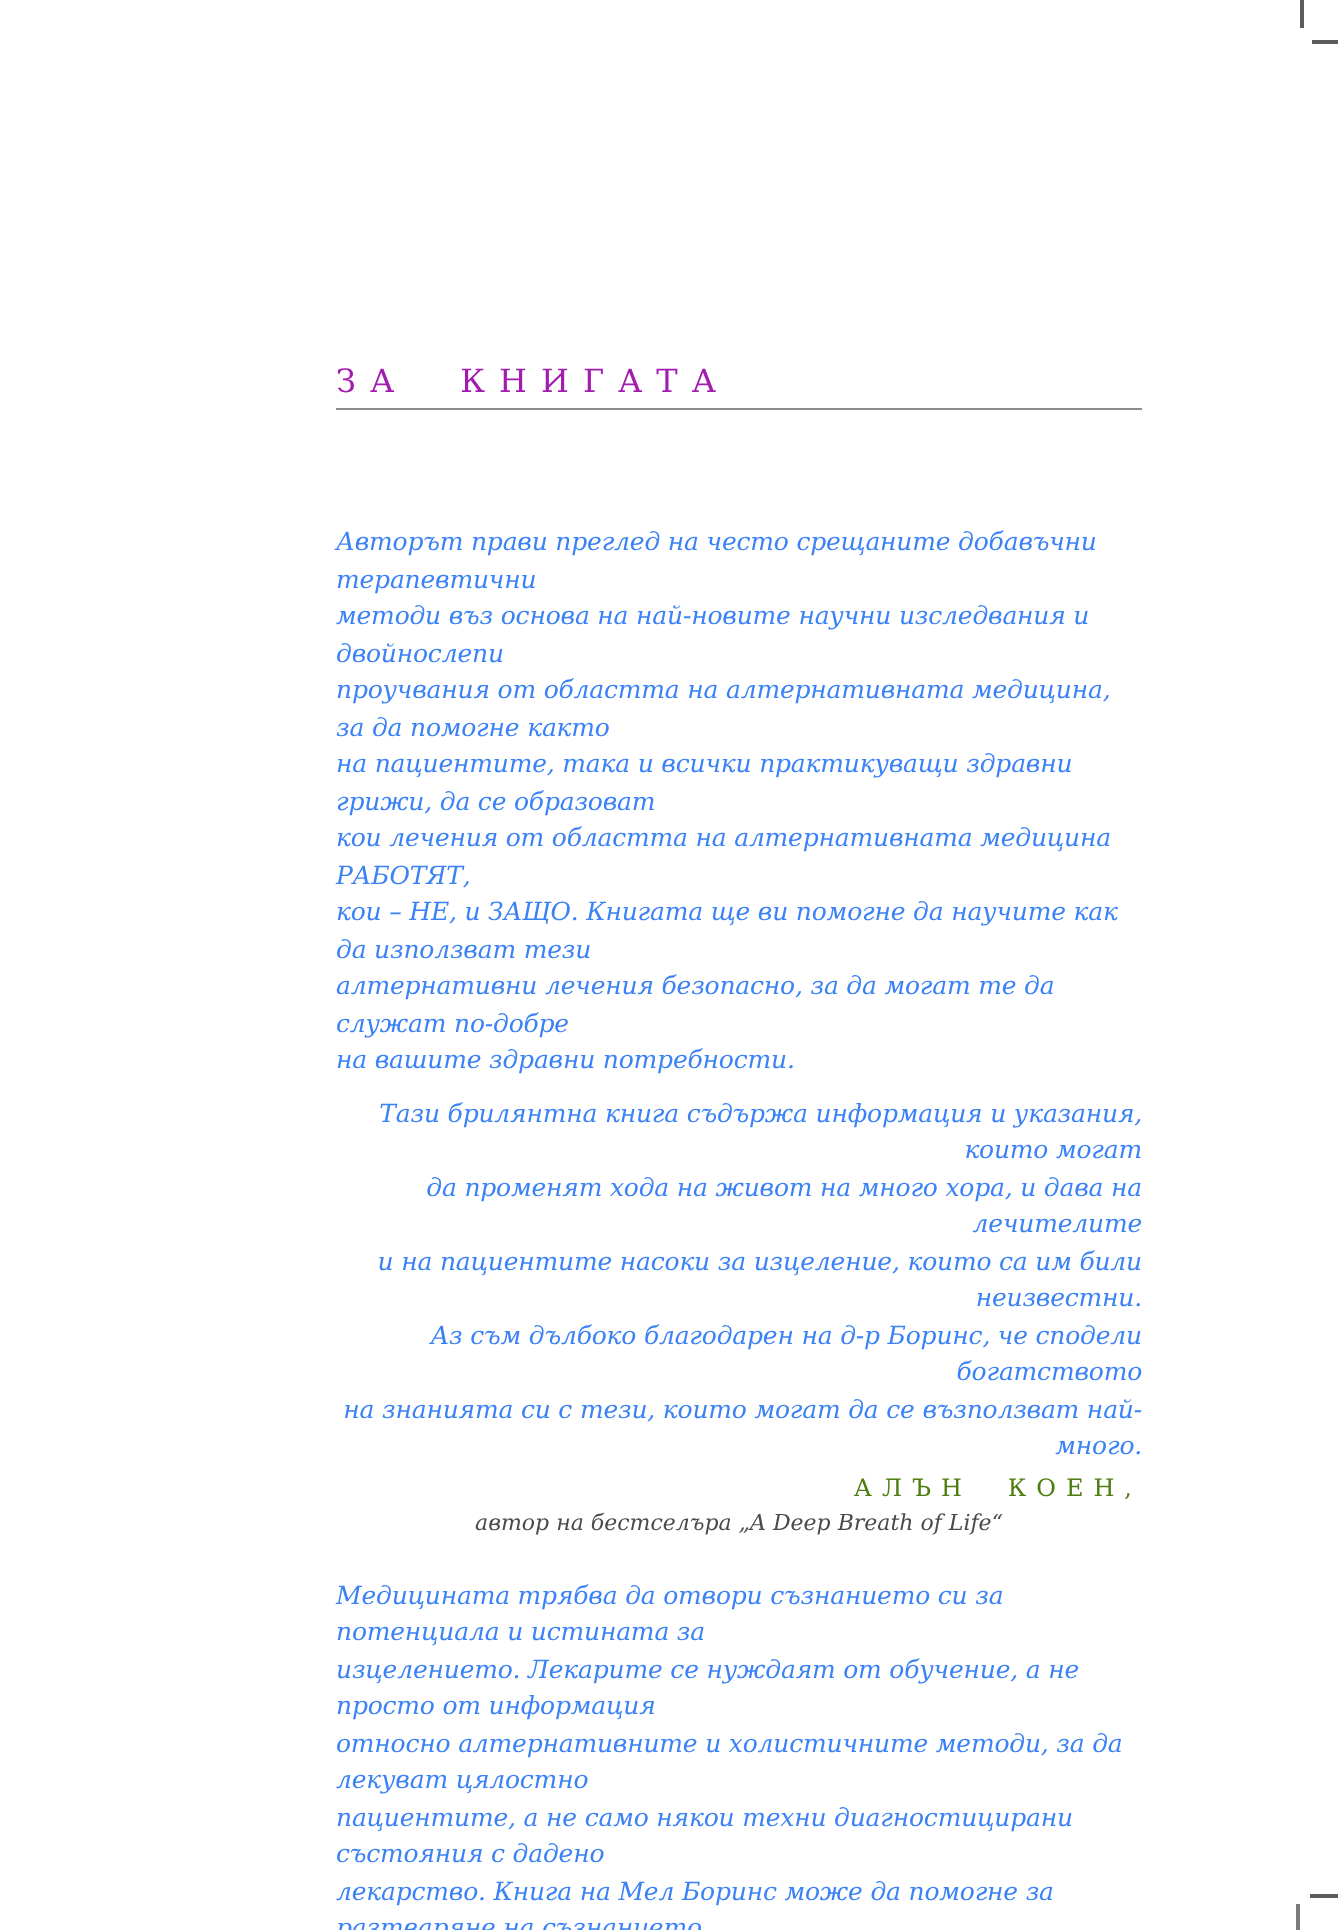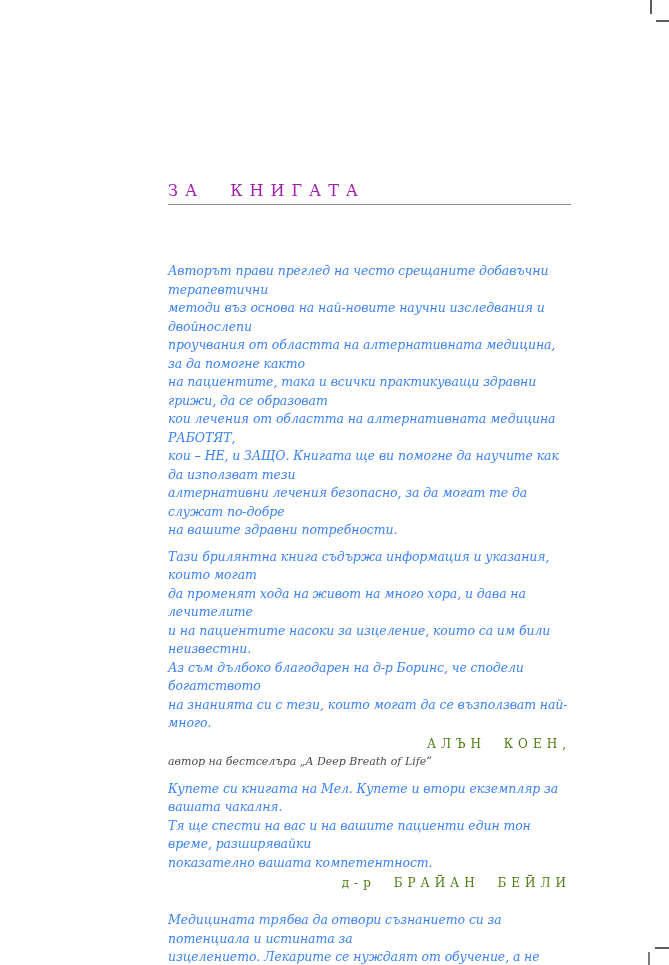--- a/index.html
+++ b/index.html
@@ -37,36 +37,36 @@
   .body-text {
     font-style: italic;
     font-size: 12.5px;
     line-height: 18.5px;
     letter-spacing: -0.1px;
     color: #3b82f6;
     white-space: pre-line;
     margin: 0;
   }
   .intro { margin-top: 57px; }
-  .quote-1 { margin-top: 8px; }
+  .quote-1 { margin-top: 8px; text-align: right; }
   .quote-2 { margin-top: 11px; }
   .quote-3 { margin-top: 20px; }
   .attribution {
     text-align: right;
     font-style: normal;
     font-size: 12px;
     line-height: 15px;
     letter-spacing: 5px;
     word-spacing: 9px;
     color: #4d7c0f;
     margin: 4px 0 0 0;
     white-space: nowrap;
   }
   .attribution-note {
-    text-align: left;
+    text-align: center;
     font-style: italic;
     font-size: 11px;
     line-height: 14px;
     color: #4a4a4a;
     margin: 3px 0 0 0;
   }
   .crop-mark { position: absolute; background: #5c5c5c; }
   .cm-tr-v { left: 650px; top: 0;     width: 2px;  height: 14px; }
   .cm-tr-h { left: 656px; top: 20px;  width: 13px; height: 2px;  }
   .cm-br-h { left: 655px; top: 947px; width: 14px; height: 2px;  }
@@ -93,26 +93,20 @@
   <section>
     <p class="body-text quote-1">Тази брилянтна книга съдържа информация и указания, които могат
 да променят хода на живот на много хора, и дава на лечителите
 и на пациентите насоки за изцеление, които са им били неизвестни.
 Аз съм дълбоко благодарен на д-р Боринс, че сподели богатството
 на знанията си с тези, които могат да се възползват най-много.</p>
     <p class="attribution">АЛЪН КОЕН,</p>
     <p class="attribution-note">автор на бестселъра „A Deep Breath of Life“</p>
   </section>
 
-  <section>
-    <p class="body-text quote-2">Купете си книгата на Мел. Купете и втори екземпляр за вашата чакалня.
-Тя ще спести на вас и на вашите пациенти един тон време, разширявайки
-показателно вашата компетентност.</p>
-    <p class="attribution">д-р БРАЙАН БЕЙЛИ</p>
-  </section>
 
   <section>
     <p class="body-text quote-3">Медицината трябва да отвори съзнанието си за потенциала и истината за
 изцелението. Лекарите се нуждаят от обучение, а не просто от информация
 относно алтернативните и холистичните методи, за да лекуват цялостно
 пациентите, а не само някои техни диагностицирани състояния с дадено
 лекарство. Книга на Мел Боринс може да помогне за разтваряне на съзнанието
 и даване на възможност и на пациента, и на лекаря да създадат истински
 отбор за изцеление.</p>
 

